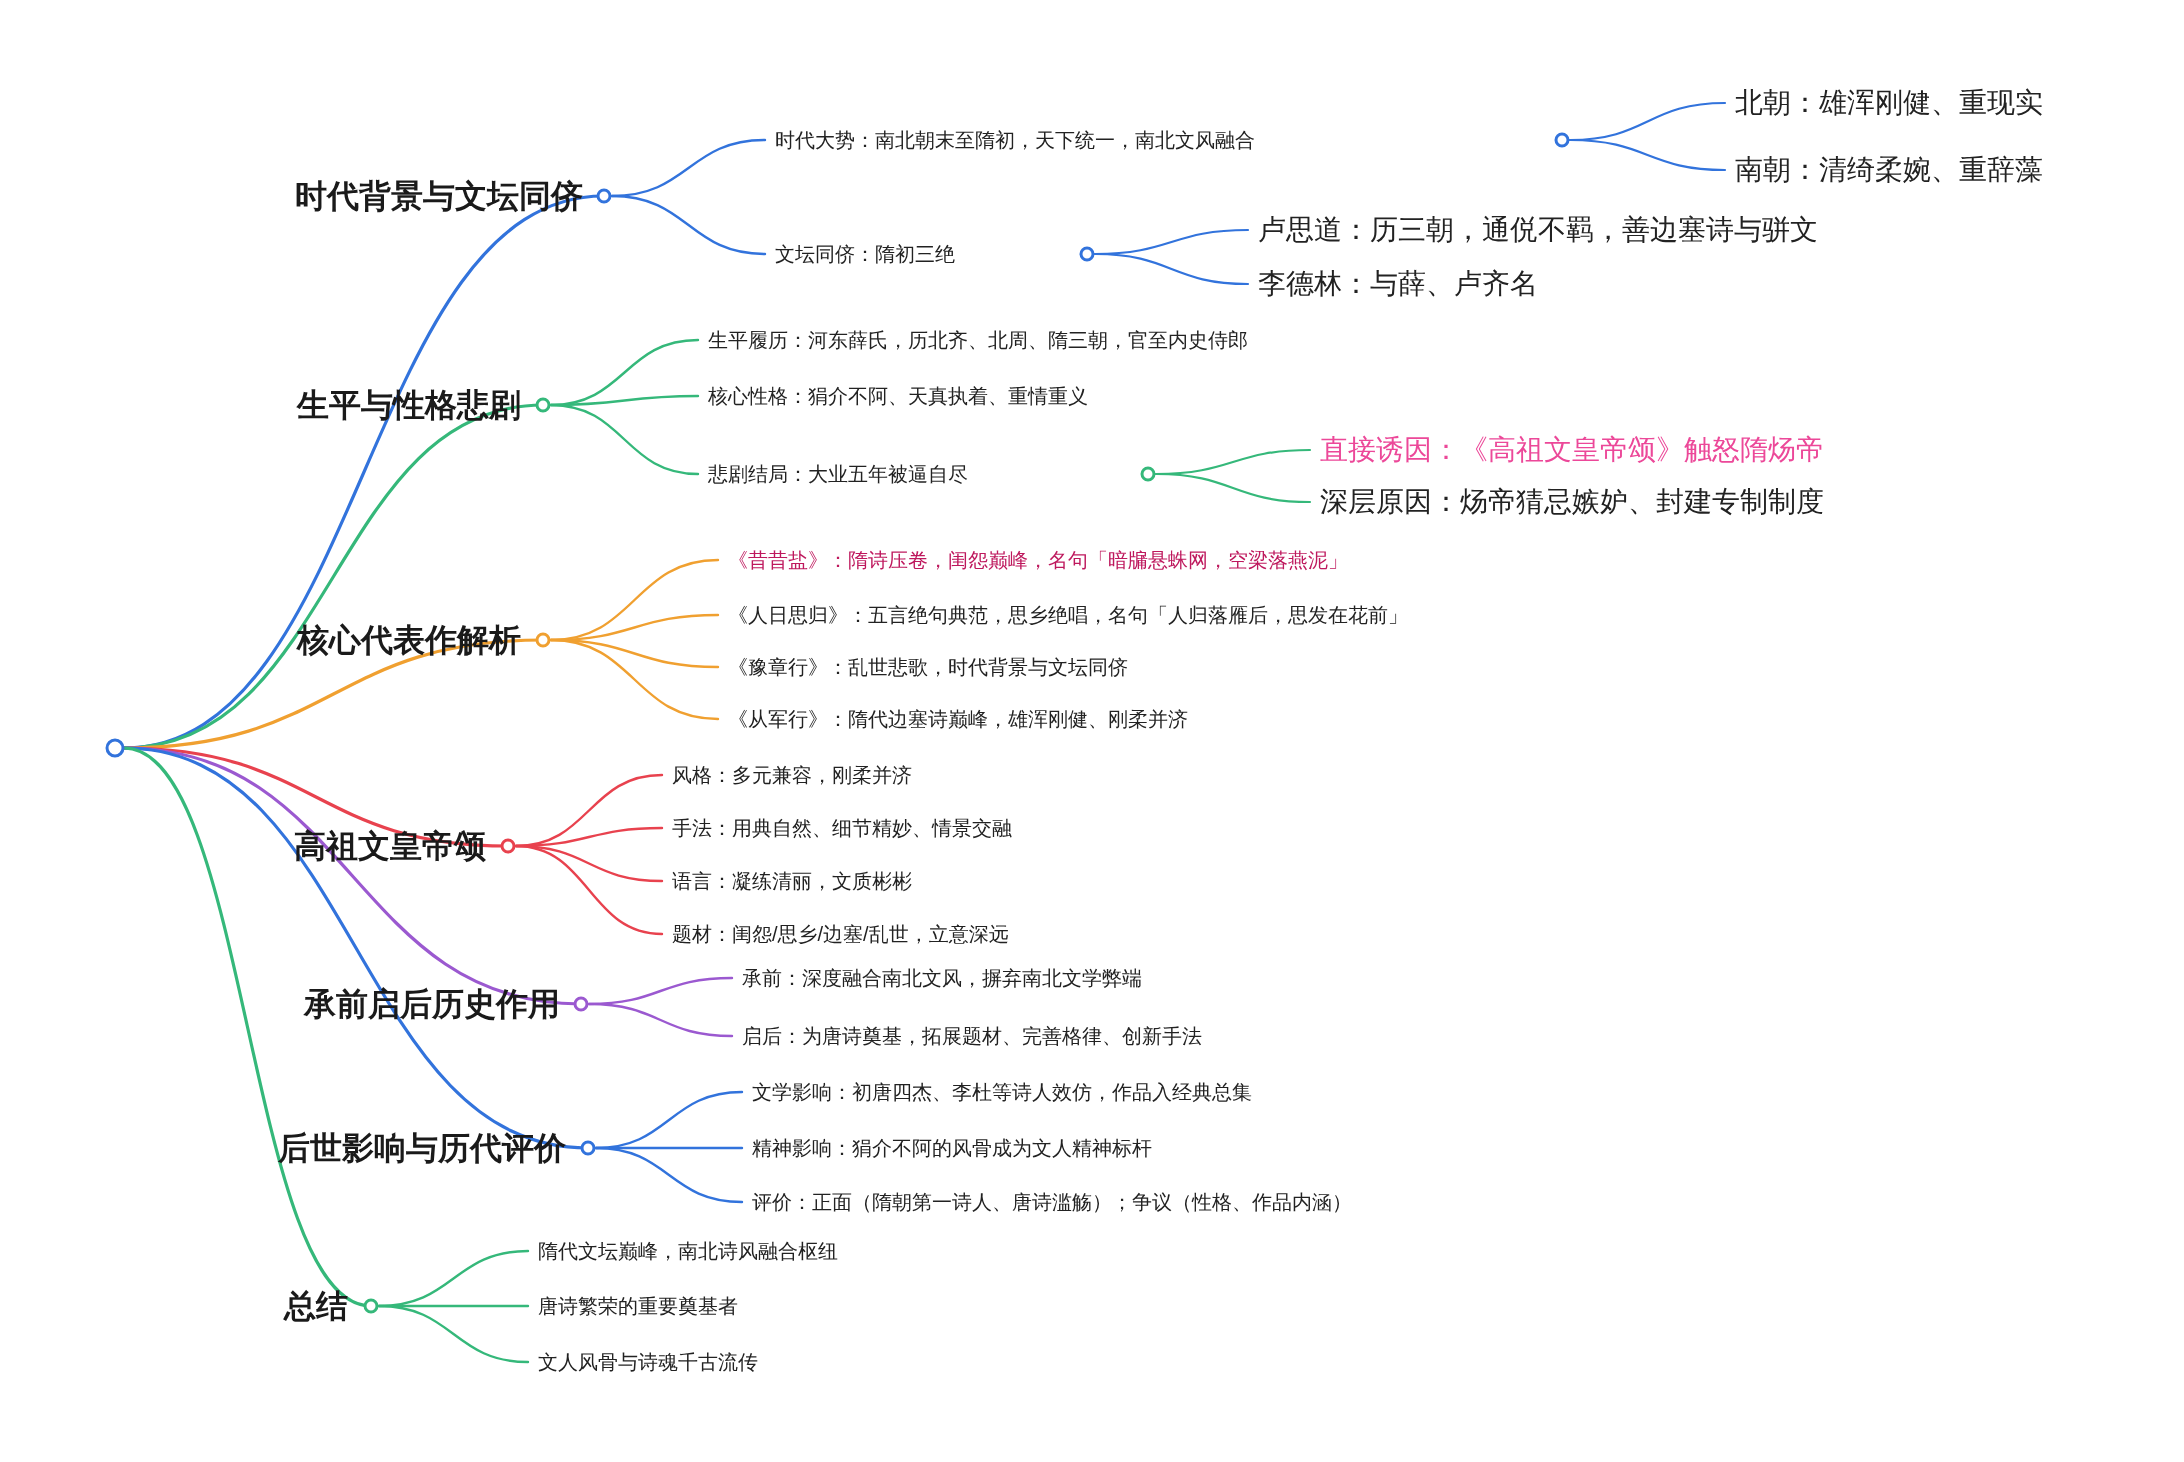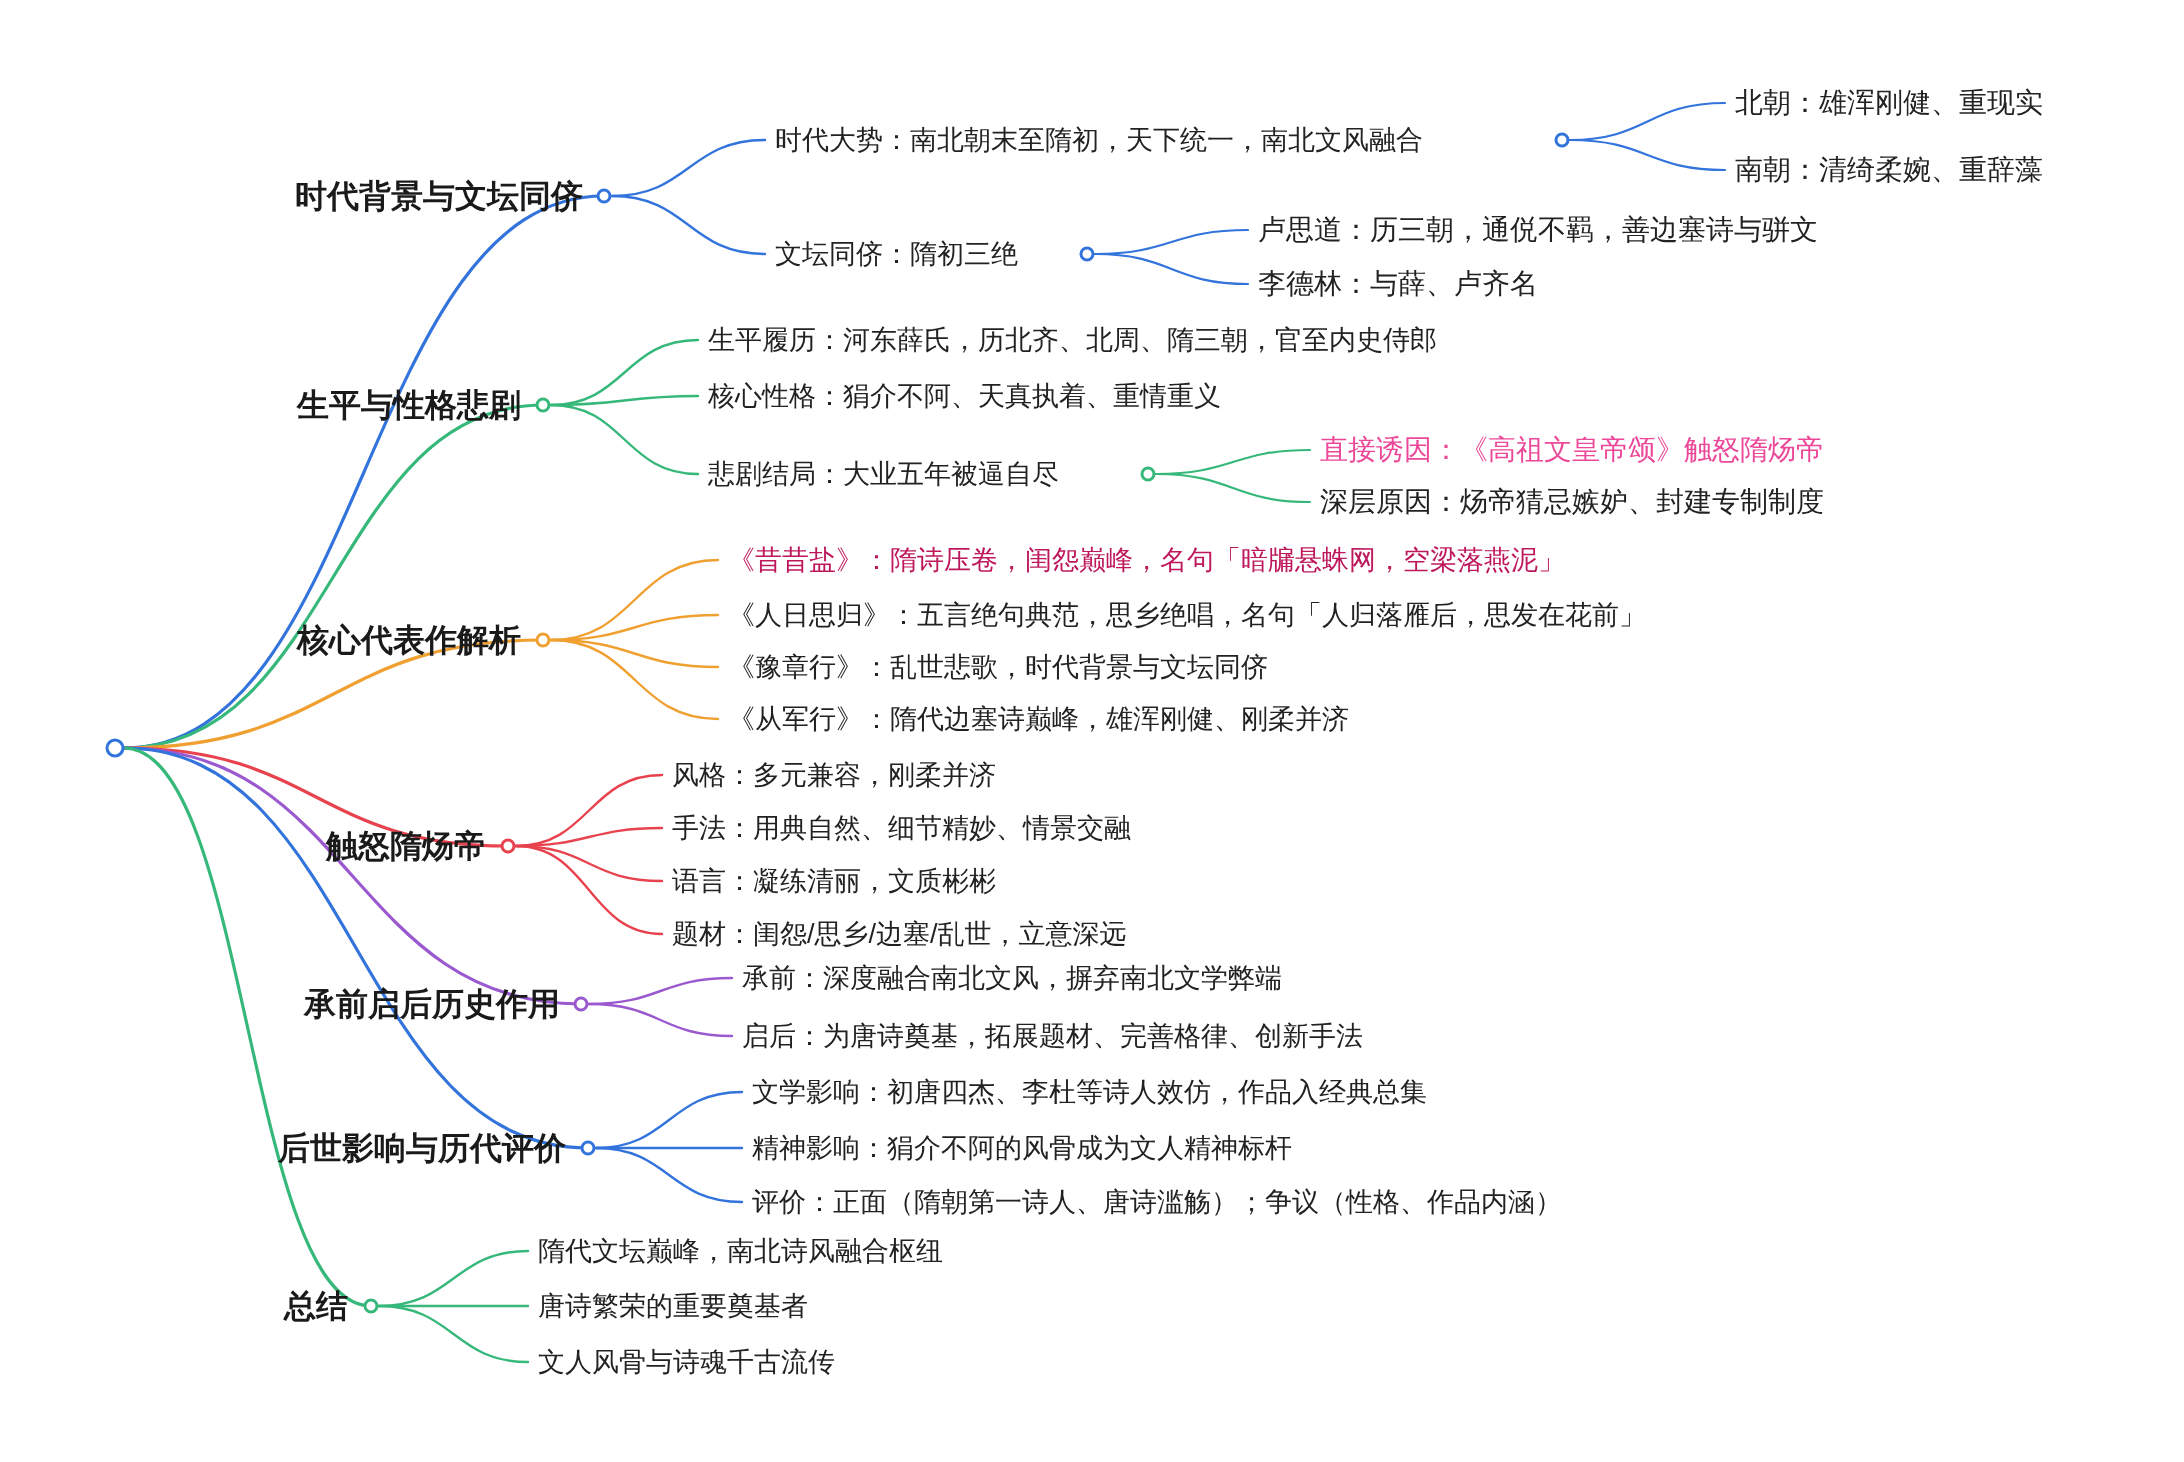--- a/index.html
+++ b/index.html
@@ -34,21 +34,21 @@
   }
   .node.right { text-align: left; }
   .node.left  { text-align: right; transform: translate(-100%, -50%); }
 
   .lvl1 {
     font-size: 32px;
     font-weight: bold;
     color: #1a1a1a;
   }
   .lvl2 {
-    font-size: 27px;
+    font-size: 20px;
     color: #222222;
   }
   .lvl3 {
     font-size: 28px;
     color: #222222;
   }
   .dot {
     position: absolute;
     width: 15px;
     height: 15px;
@@ -123,21 +123,21 @@
       <div class="dot" style="left: 1148px; top: 474px; border-color: rgb(53, 184, 122);"></div>
       <div class="node lvl3 right" style="left: 1320px; top: 450px; color: #ec4899;">直接诱因：《高祖文皇帝颂》触怒隋炀帝</div>
       <div class="node lvl3 right" style="left: 1320px; top: 502px; color: rgb(34, 34, 34);">深层原因：炀帝猜忌嫉妒、封建专制制度</div>
       <div class="dot" style="left: 543px; top: 640px; border-color: rgb(240, 160, 48);"></div>
       <div class="node lvl1 left" style="left: 521px; top: 640px; color: rgb(26, 26, 26);">核心代表作解析</div>
       <div class="node lvl2 right" style="left: 728px; top: 560px; color: #be185d;">《昔昔盐》：隋诗压卷，闺怨巅峰，名句「暗牖悬蛛网，空梁落燕泥」</div>
       <div class="node lvl2 right" style="left: 728px; top: 615px; color: rgb(34, 34, 34);">《人日思归》：五言绝句典范，思乡绝唱，名句「人归落雁后，思发在花前」</div>
       <div class="node lvl2 right" style="left: 728px; top: 667px; color: rgb(34, 34, 34);">《豫章行》：乱世悲歌，时代背景与文坛同侪</div>
       <div class="node lvl2 right" style="left: 728px; top: 719px; color: rgb(34, 34, 34);">《从军行》：隋代边塞诗巅峰，雄浑刚健、刚柔并济</div>
       <div class="dot" style="left: 508px; top: 846px; border-color: rgb(232, 66, 78);"></div>
-      <div class="node lvl1 left" style="left: 486px; top: 846px; color: rgb(26, 26, 26);">触怒隋炀帝</div>
+      <div class="node lvl1 left" style="left: 486px; top: 846px; color: rgb(26, 26, 26);">高祖文皇帝颂</div>
       <div class="node lvl2 right" style="left: 672px; top: 775px; color: rgb(34, 34, 34);">风格：多元兼容，刚柔并济</div>
       <div class="node lvl2 right" style="left: 672px; top: 828px; color: rgb(34, 34, 34);">手法：用典自然、细节精妙、情景交融</div>
       <div class="node lvl2 right" style="left: 672px; top: 881px; color: rgb(34, 34, 34);">语言：凝练清丽，文质彬彬</div>
       <div class="node lvl2 right" style="left: 672px; top: 934px; color: rgb(34, 34, 34);">题材：闺怨/思乡/边塞/乱世，立意深远</div>
       <div class="dot" style="left: 581px; top: 1004px; border-color: rgb(155, 89, 208);"></div>
       <div class="node lvl1 left" style="left: 560px; top: 1004px; color: rgb(26, 26, 26);">承前启后历史作用</div>
       <div class="node lvl2 right" style="left: 742px; top: 978px; color: rgb(34, 34, 34);">承前：深度融合南北文风，摒弃南北文学弊端</div>
       <div class="node lvl2 right" style="left: 742px; top: 1036px; color: rgb(34, 34, 34);">启后：为唐诗奠基，拓展题材、完善格律、创新手法</div>
       <div class="dot" style="left: 588px; top: 1148px; border-color: rgb(50, 115, 220);"></div>
       <div class="node lvl1 left" style="left: 566px; top: 1148px; color: rgb(26, 26, 26);">后世影响与历代评价</div>

